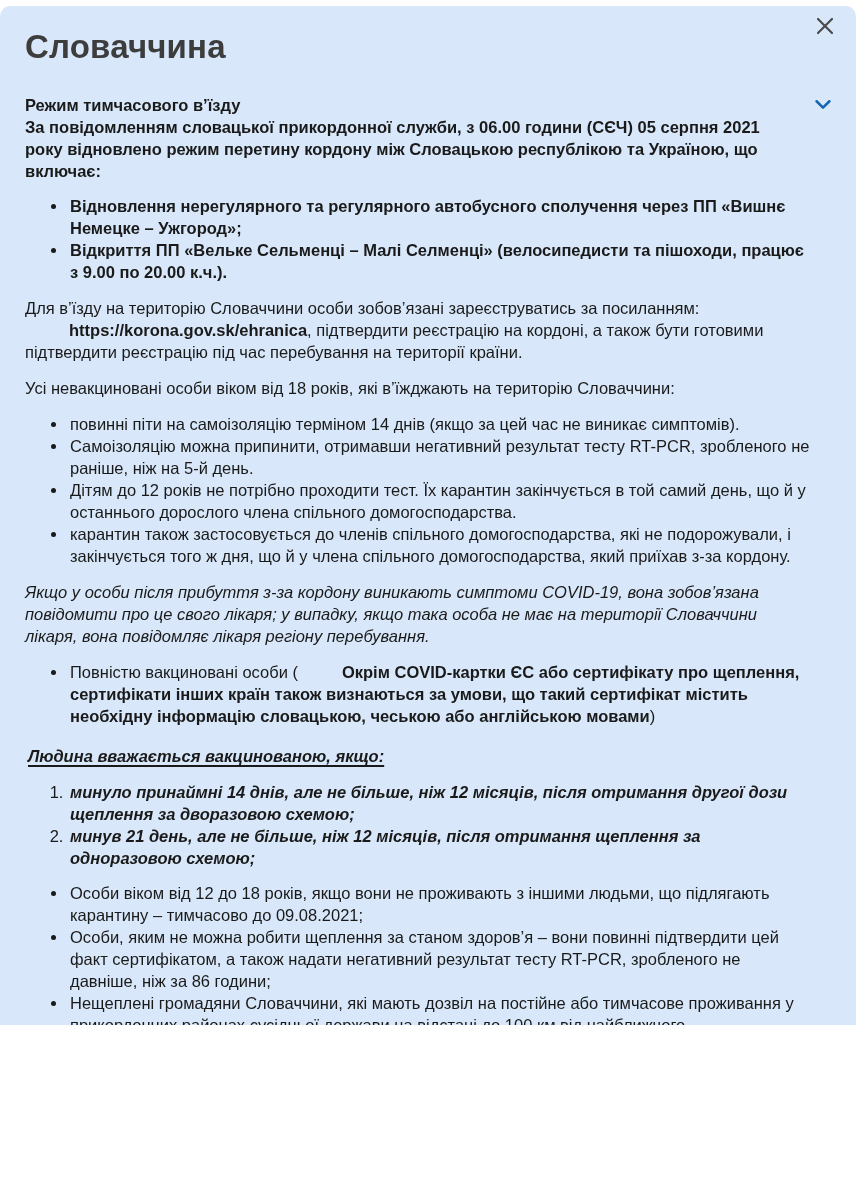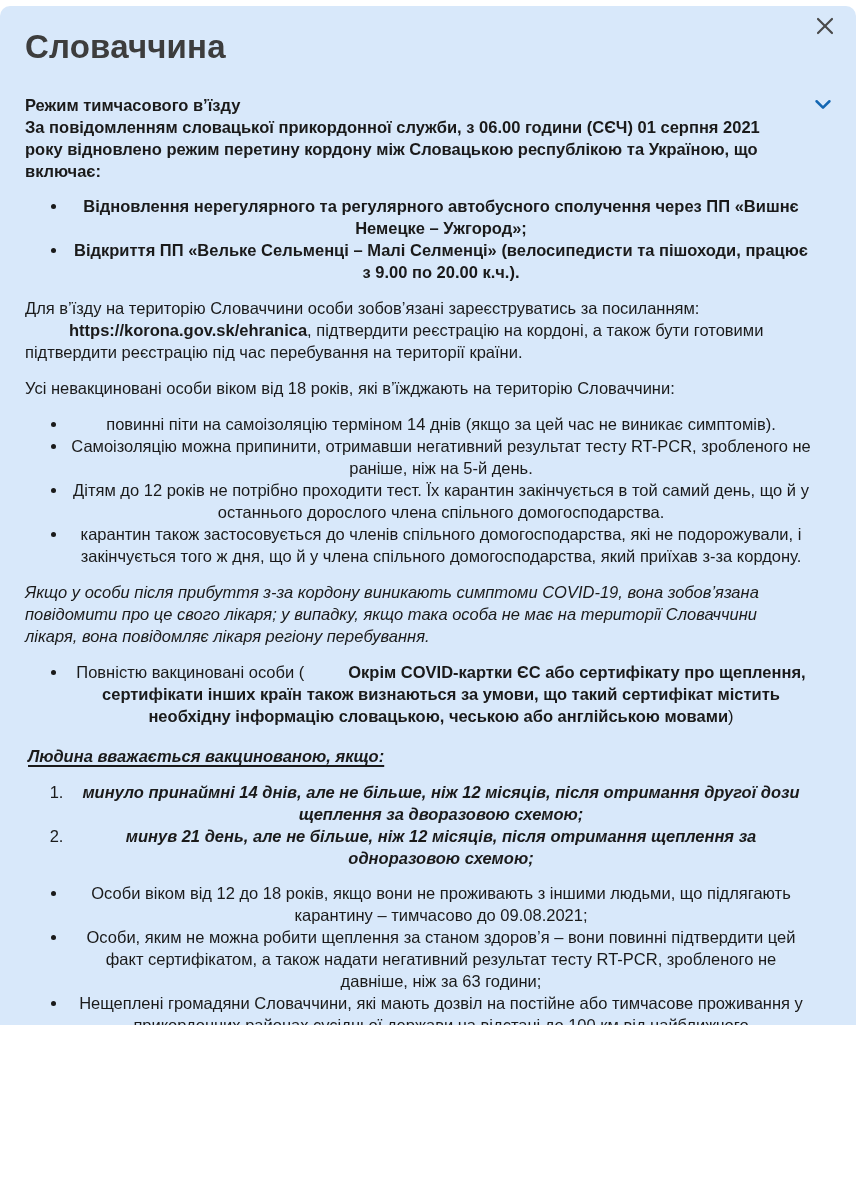--- a/index.html
+++ b/index.html
@@ -87,21 +87,21 @@
   }
   .vacc-heading {
     font-weight: 700;
     font-style: italic;
     text-decoration: underline;
     text-decoration-thickness: 2px;
     text-underline-offset: 3px;
     margin: 18px 0 14px 3px;
   }
   ul, ol { margin: 13px 0; padding-left: 43px; }
-  li { padding-left: 2px; margin: 0; text-align: center; }
+  li { padding-left: 2px; margin: 0; }
   ul.bold-list { font-weight: 700; }
   ol.cond-list li {
     font-weight: 700;
     font-style: italic;
   }
   ol.cond-list li::marker {
     font-weight: 400;
     font-style: normal;
   }
   .italic-para { font-style: italic; margin-right: 8px; }
@@ -128,21 +128,21 @@
     <span>
       <svg width="22" height="22" viewBox="0 0 24 24">
         <path class="chev-line" d="M5 9 L12 16 L19 9"></path>
       </svg>
     </span>
   </button>
 
   <div class="content">
 
     <p class="regime-heading">Режим тимчасового в’їзду</p>
-    <p class="intro-para">За повідомленням словацької прикордонної служби, з 06.00 години (СЄЧ) 01 серпня 2021 року відновлено режим перетину кордону між Словацькою республікою та Україною, що включає:</p>
+    <p class="intro-para">За повідомленням словацької прикордонної служби, з 06.00 години (СЄЧ) 05 серпня 2021 року відновлено режим перетину кордону між Словацькою республікою та Україною, що включає:</p>
 
     <ul class="bold-list">
       <li>Відновлення нерегулярного та регулярного автобусного сполучення через ПП «Вишнє Немецке – Ужгород»;</li>
       <li>Відкриття ПП «Вельке Сельменці – Малі Селменці» (велосипедисти та пішоходи, працює з 9.00 по 20.00 к.ч.).</li>
     </ul>
 
 
     <p><span>Для  в’їзду на територію Словаччини особи зобов’язані зареєструватись за посиланням: </span><span class="b">https://korona.gov.sk/ehranica</span><span>, підтвердити реєстрацію на кордоні, а також бути готовими підтвердити реєстрацію під час перебування на території країни.</span></p>
 
     <p>Усі невакциновані особи віком від 18 років, які в’їжджають на територію Словаччини:</p>
@@ -163,19 +163,19 @@
 
     <div class="vacc-heading">Людина вважається вакцинованою, якщо:</div>
 
     <ol class="cond-list">
       <li>минуло принаймні 14 днів, але не більше, ніж 12 місяців, після отримання другої дози щеплення за дворазовою схемою;</li>
       <li>минув 21 день, але не більше, ніж 12 місяців, після отримання щеплення за одноразовою схемою;</li>
     </ol>
 
     <ul>
       <li>Особи віком від 12 до 18 років, якщо вони не проживають з іншими людьми, що підлягають карантину – тимчасово до 09.08.2021;</li>
-      <li>Особи, яким не можна робити щеплення за станом здоров’я – вони повинні підтвердити цей факт сертифікатом, а також надати негативний результат тесту RT-PCR, зробленого не давніше, ніж за 63 години;</li>
+      <li>Особи, яким не можна робити щеплення за станом здоров’я – вони повинні підтвердити цей факт сертифікатом, а також надати негативний результат тесту RT-PCR, зробленого не давніше, ніж за 86 години;</li>
       <li>Нещеплені громадяни Словаччини, які мають дозвіл на постійне або тимчасове проживання у прикордонних районах сусідньої держави на відстані до 100 км від найближчого функціонуючого пункту пропуску. Вони повинні надати негативний результат тесту RT-PCR, зробленого не давніше, ніж за 7 днів;</li>
       <li>Не щеплені особи, які до цього не підлягали карантину (екіпажі літаків, поїзних бригад, водії вантажівок, працівники ритуальної сфери послуг тощо). Ця категорія осіб також зобов’язана реєструватися на e-hranica.</li>
     </ul>
 
   </div>
 </div>
 
 </body></html>

